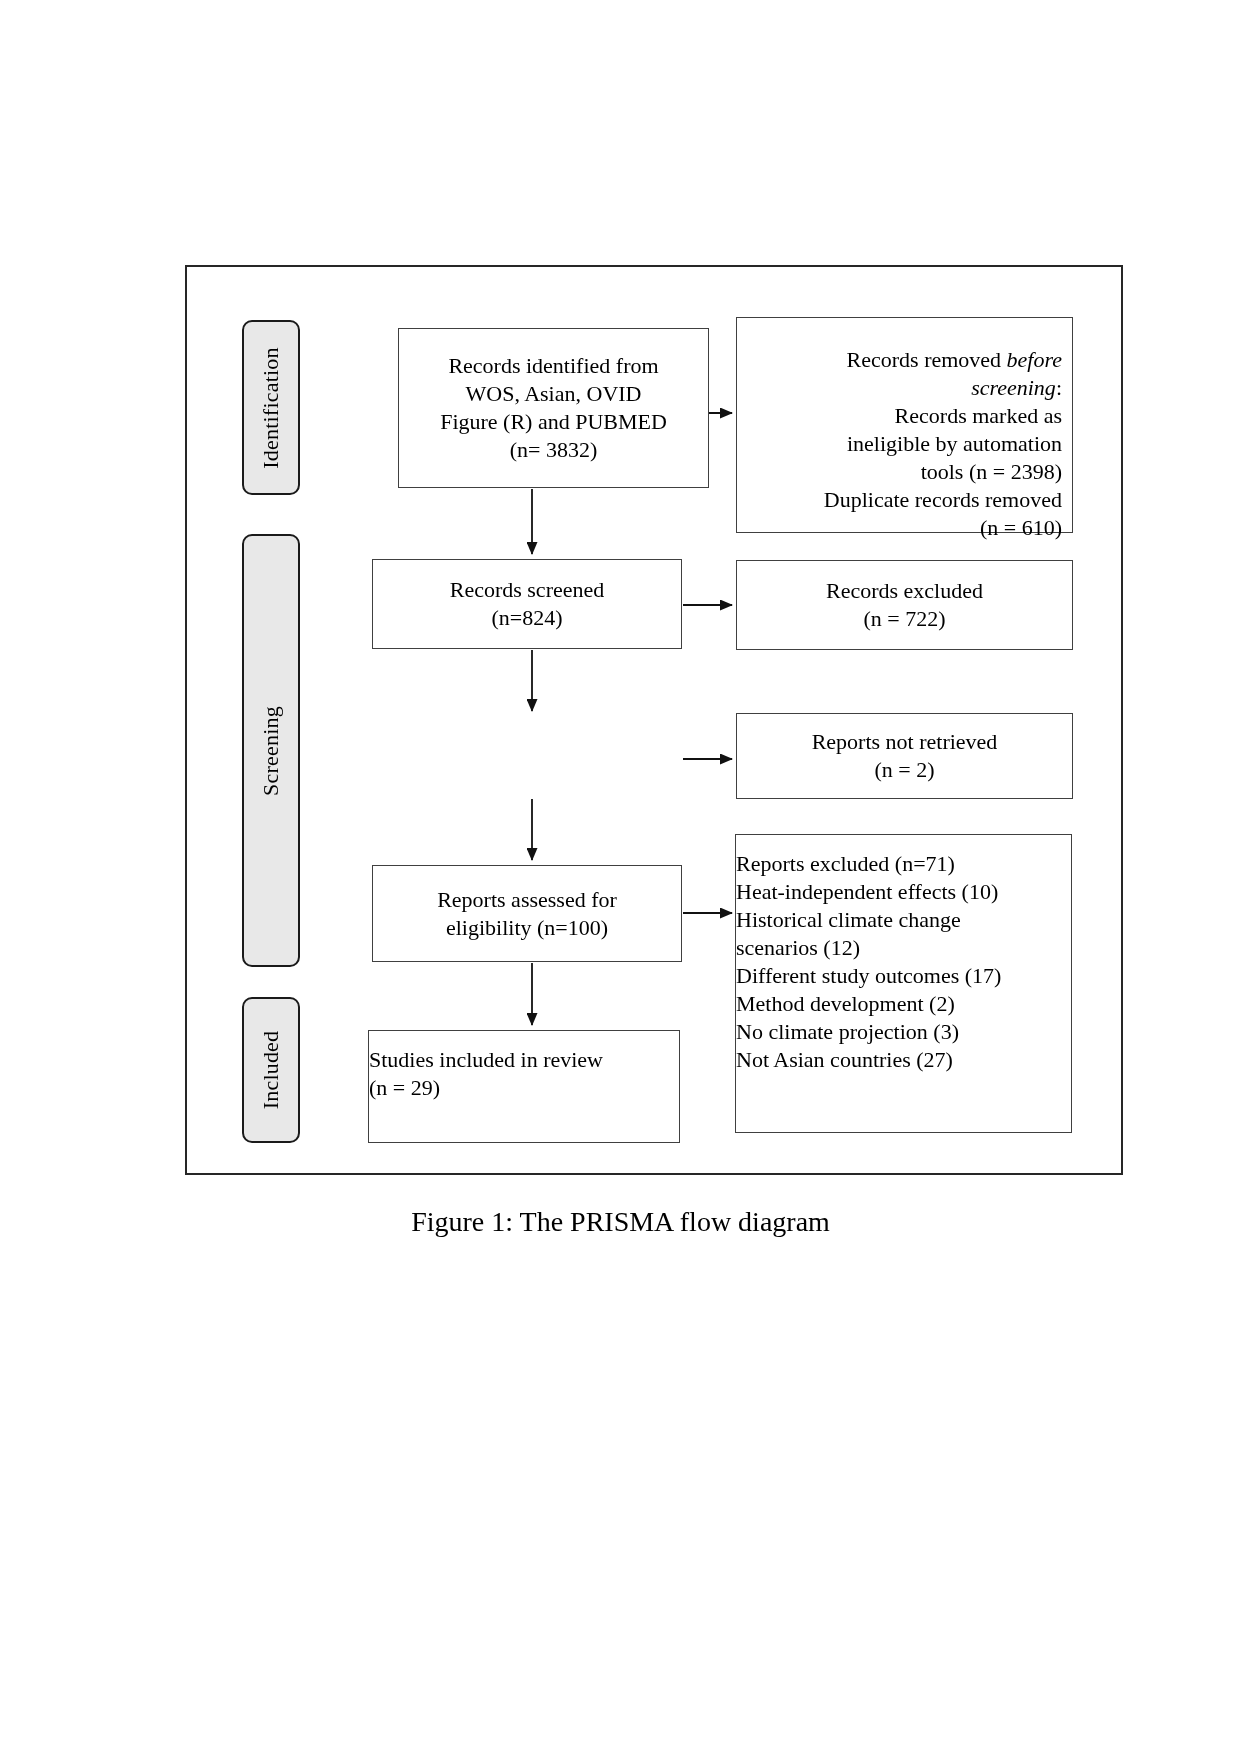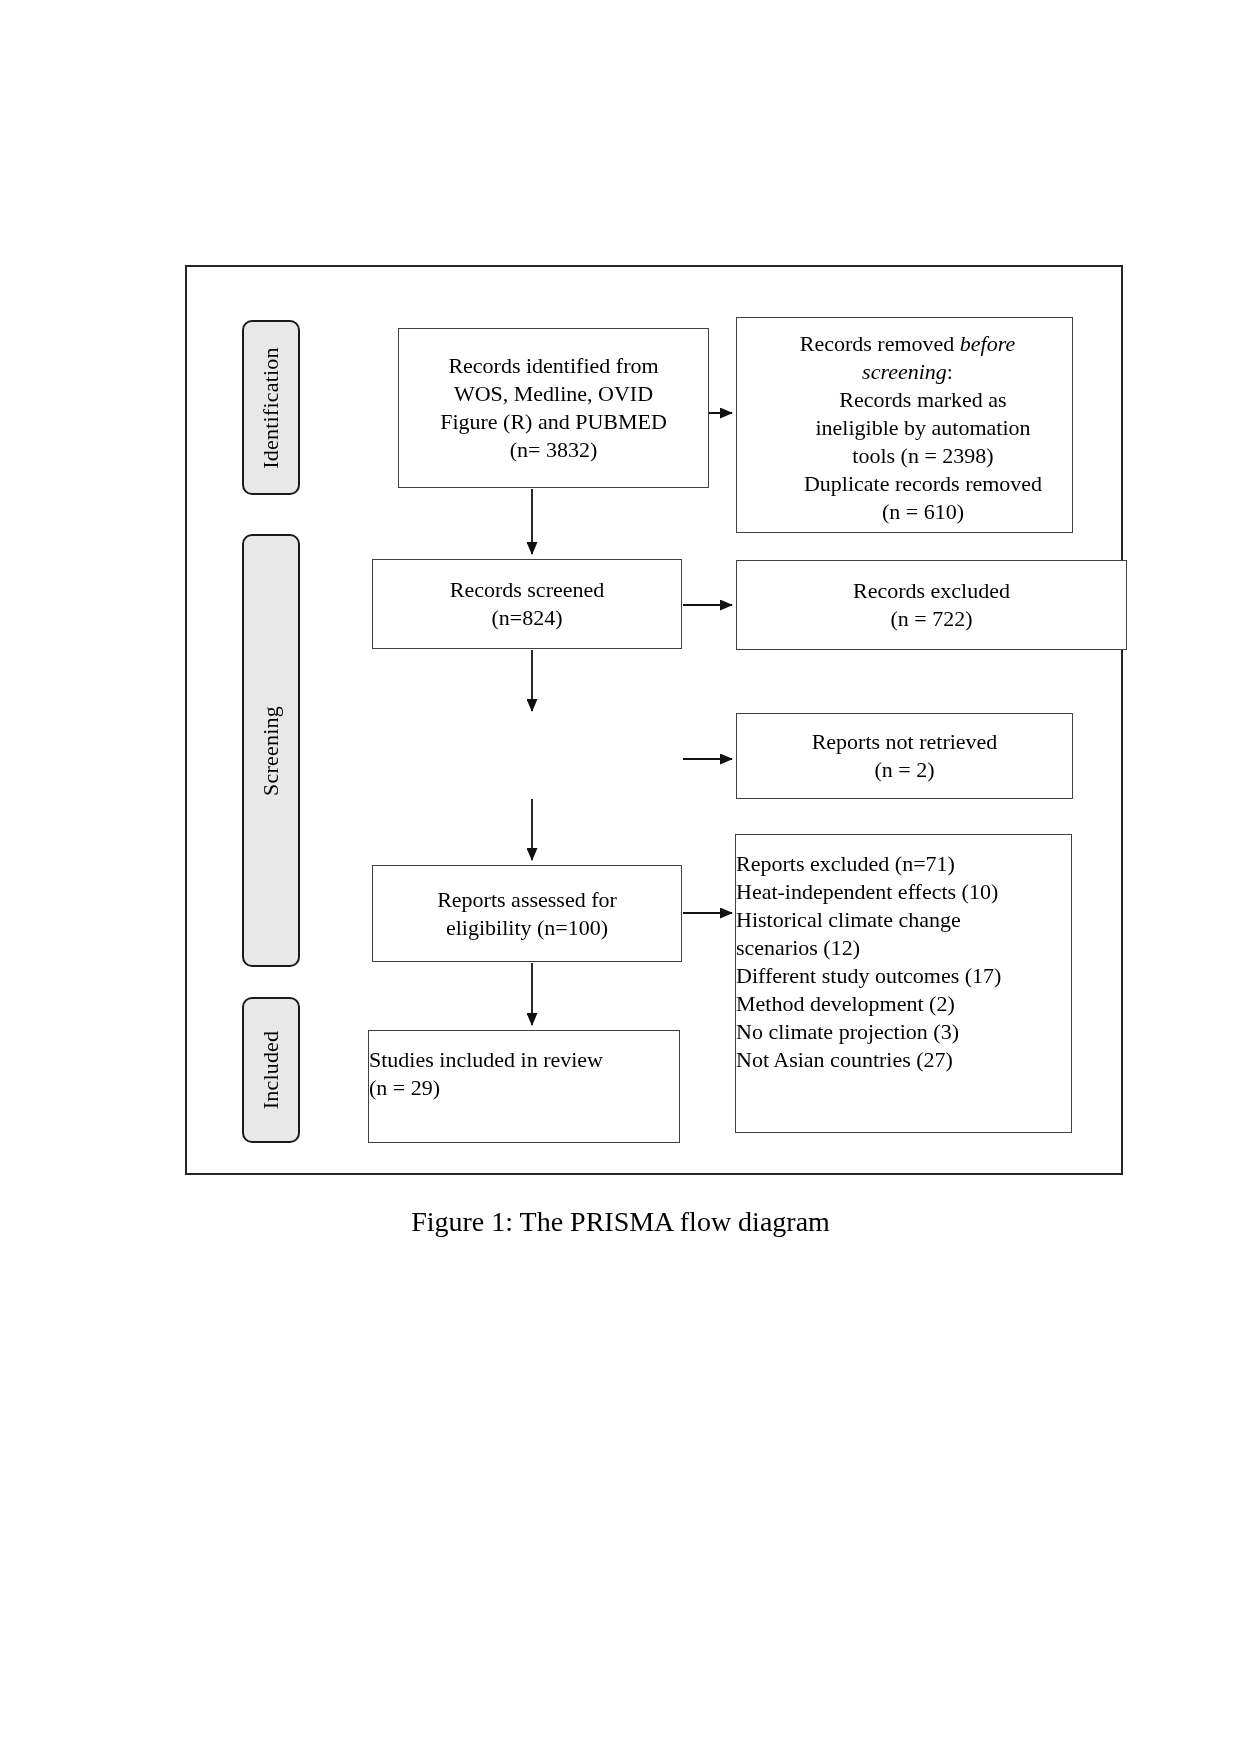--- a/index.html
+++ b/index.html
@@ -58,30 +58,30 @@
     flex-direction: column;
     justify-content: center;
     text-align: center;
     padding: 4px 6px;
   }
   .box.topalign {
     text-align: left;
     padding-top: 15px;
   }
   .box.leftalign {
-    text-align: center;
-    padding: 12px 10px 6px 16px;
+    text-align: right;
+    padding: 28px 10px 6px 16px;
   }
   .line { display: block; }
   .line.ind { padding-left: 31px; }
   .it { font-style: italic; }
   .bx1 { left: 378px; top: 328px; width: 311px; height: 160px; margin-left: 20px; }
   .bx2 { left: 736px; top: 317px; width: 337px; height: 216px; }
   .bx3 { left: 372px; top: 559px; width: 310px; height: 90px; }
-  .bx4 { left: 736px; top: 560px; width: 391px; height: 90px; }
+  .bx4 { left: 736px; top: 560px; width: 337px; height: 90px; }
   .bx5 { left: 372px; top: 716px; width: 310px; height: 82px; }
   .bx6 { left: 736px; top: 713px; width: 337px; height: 86px; }
   .bx7 { left: 372px; top: 865px; width: 310px; height: 97px; }
   .bx8 { left: 735px; top: 834px; width: 337px; height: 299px; }
   .bx9 { left: 368px; top: 1030px; width: 312px; height: 113px; padding-top: 18px; }
   .caption {
     position: absolute;
     left: 0; top: 1206px;
     width: 1241px;
     text-align: center;
@@ -116,21 +116,21 @@
   </div>
   <div class="badge badge-screen">
     <span class="vtext">Screening</span>
   </div>
   <div class="badge badge-incl">
     <span class="vtext">Included</span>
   </div>
 
   <div class="box center bx1">
     <span class="line">Records identified from</span>
-    <span class="line">WOS, Medline, OVID</span>
+    <span class="line">WOS, Asian, OVID</span>
     <span class="line">Figure (R) and PUBMED</span>
     <span class="line">(n= 3832)</span>
   </div>
 
   <div class="box leftalign bx2">
     <span class="line"><span>Records removed </span><span class="it">before</span></span>
     <span class="line"><span class="it">screening</span><span>:</span></span>
     <span class="line ind">Records marked as</span>
     <span class="line ind">ineligible by automation</span>
     <span class="line ind">tools (n = 2398)</span>

